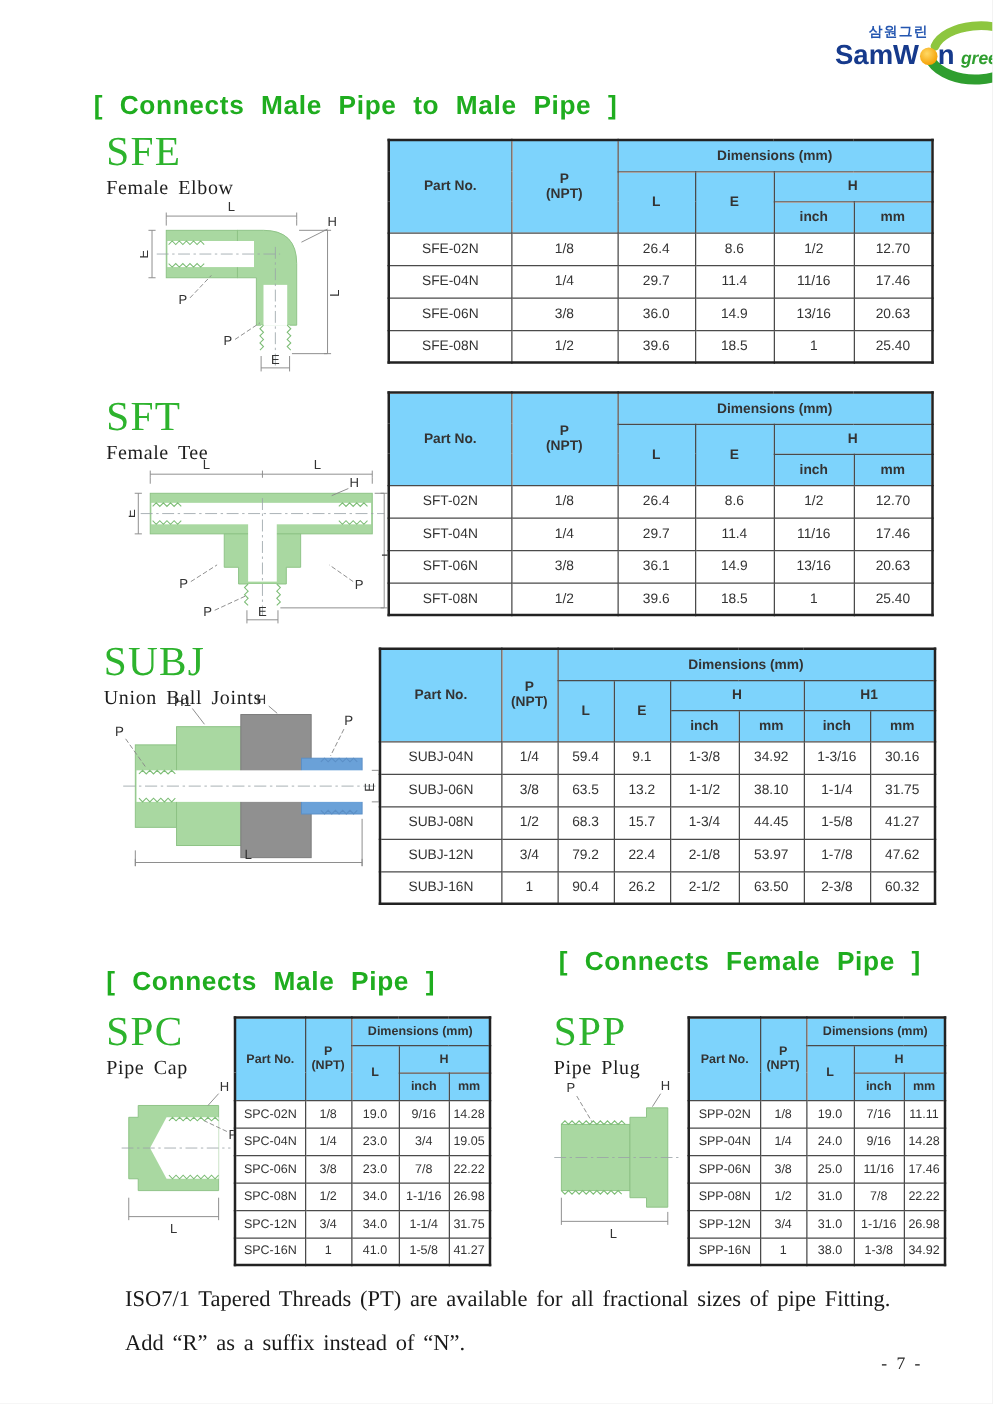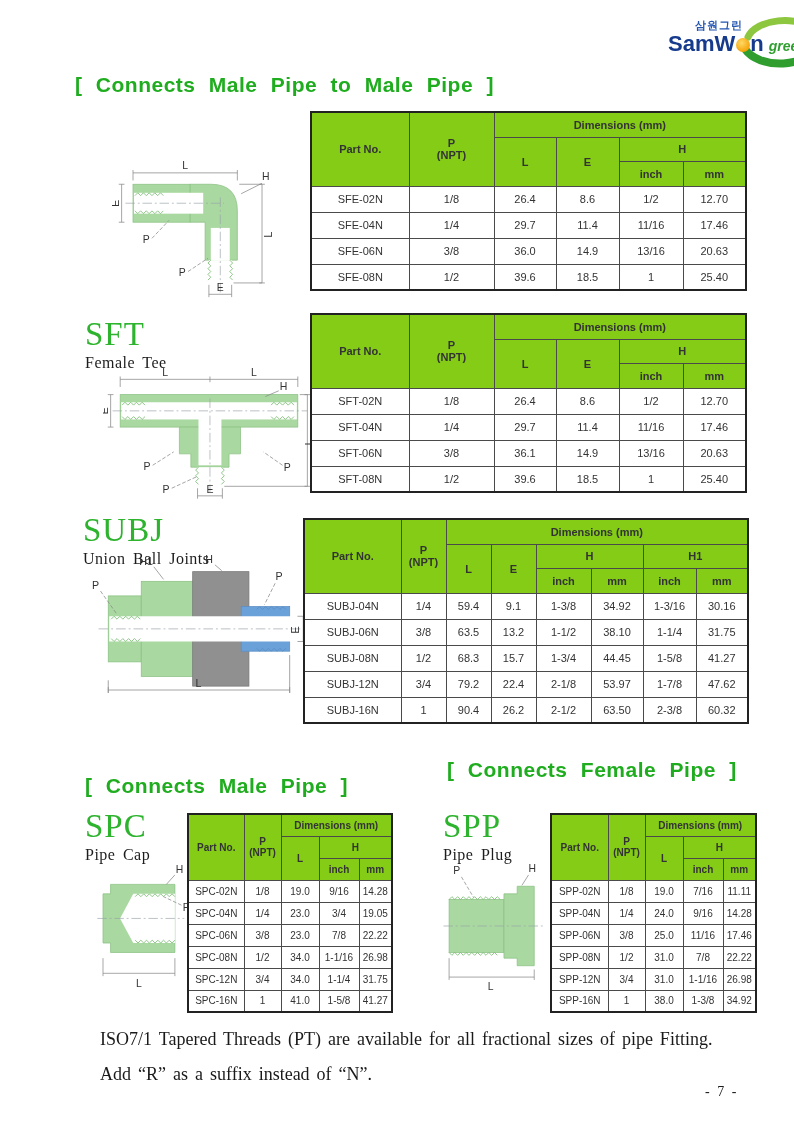--- a/index.html
+++ b/index.html
@@ -27,21 +27,21 @@
   }
   
   table.spec {
     position:absolute; border-collapse:collapse; table-layout:fixed;
     background:#fff; border:2px solid #222;
   }
   table.spec th, table.spec td {
     border:1px solid #4a4a4a; text-align:center; vertical-align:middle;
     padding:0; overflow:hidden;
   }
-  table.spec th { background:#84cc16; font-weight:bold; font-size:11px; color:#333; }
+  table.spec th { background:#7dd3fc; font-weight:bold; font-size:11px; color:#333; }
   table.spec td { font-size:11px; color:#333; font-weight:normal; }
   table.spec tr.hr1 { height:25px; } table.spec tr.hr2 { height:24px; } table.spec tr.hr3 { height:25px; }
   table.spec tbody tr { height:26px;margin-left:37px; }
   table.spec.small th { font-size:10px; } table.spec.small td { font-size:10px; }
   table.spec.small tr.hr1, table.spec.small tr.hr2, table.spec.small tr.hr3 { height:22px; }
   table.spec.small tbody tr { height:22px; }
   
   .diagram { position:absolute; }
   .dg-fill { fill:#a9d8a1; stroke:#8cc284; stroke-width:0.8; }
   .dg-gray { fill:#909090; stroke:#7a7a7a; stroke-width:0.8; }
@@ -96,20 +96,24 @@
       <path d="M5,34 A38,24 0 0 0 77,30" fill="none" stroke="#2f9e2f" stroke-width="8" stroke-linecap="round"></path>
     </svg>
     <div class="korean">삼원그린</div>
     <div class="brandline">
       <span class="brand">SamW</span><span class="o-dot"></span><span class="brand">n</span><span class="tagline">green</span>
     </div>
   </div>
 
   <div class="green-head" style="left:75px; top:73px;">[ Connects Male Pipe to Male Pipe ]</div>
 
+  <div class="section-title" style="left:85px; top:106px;">
+    <div class="code">SFE</div>
+    <div class="name">Female Elbow</div>
+  </div>
 
   <svg class="diagram" style="left:112px; top:152px;" width="190" height="148" viewBox="0 0 200 156">
     <path class="dg-fill" d="M82,34 L104,34 Q132,34 132,62 L132,114 L98,114 L98,74 L82,74 Z"></path>
     <rect class="dg-fill" x="22" y="34" width="60" height="40"></rect>
     <rect class="dg-bore" x="23" y="43" width="73" height="22"></rect>
     <path class="zig" transform="translate(24,46)" d="M0,0 l3,-3 l3,3 l3,-3 l3,3 l3,-3 l3,3 l3,-3 l3,3 l3,-3 l3,3"></path>
     <path class="zig" transform="translate(24,62)" d="M0,0 l3,3 l3,-3 l3,3 l3,-3 l3,3 l3,-3 l3,3 l3,-3 l3,3 l3,-3"></path>
     <rect class="dg-bore" x="104" y="80" width="20" height="34"></rect>
     <rect class="dg-bore" x="102" y="114" width="24" height="23"></rect>
     <path class="zig" transform="translate(104,114) rotate(90)" d="M0,0 l3,3 l3,-3 l3,3 l3,-3 l3,3 l3,-3 l3,3"></path>

